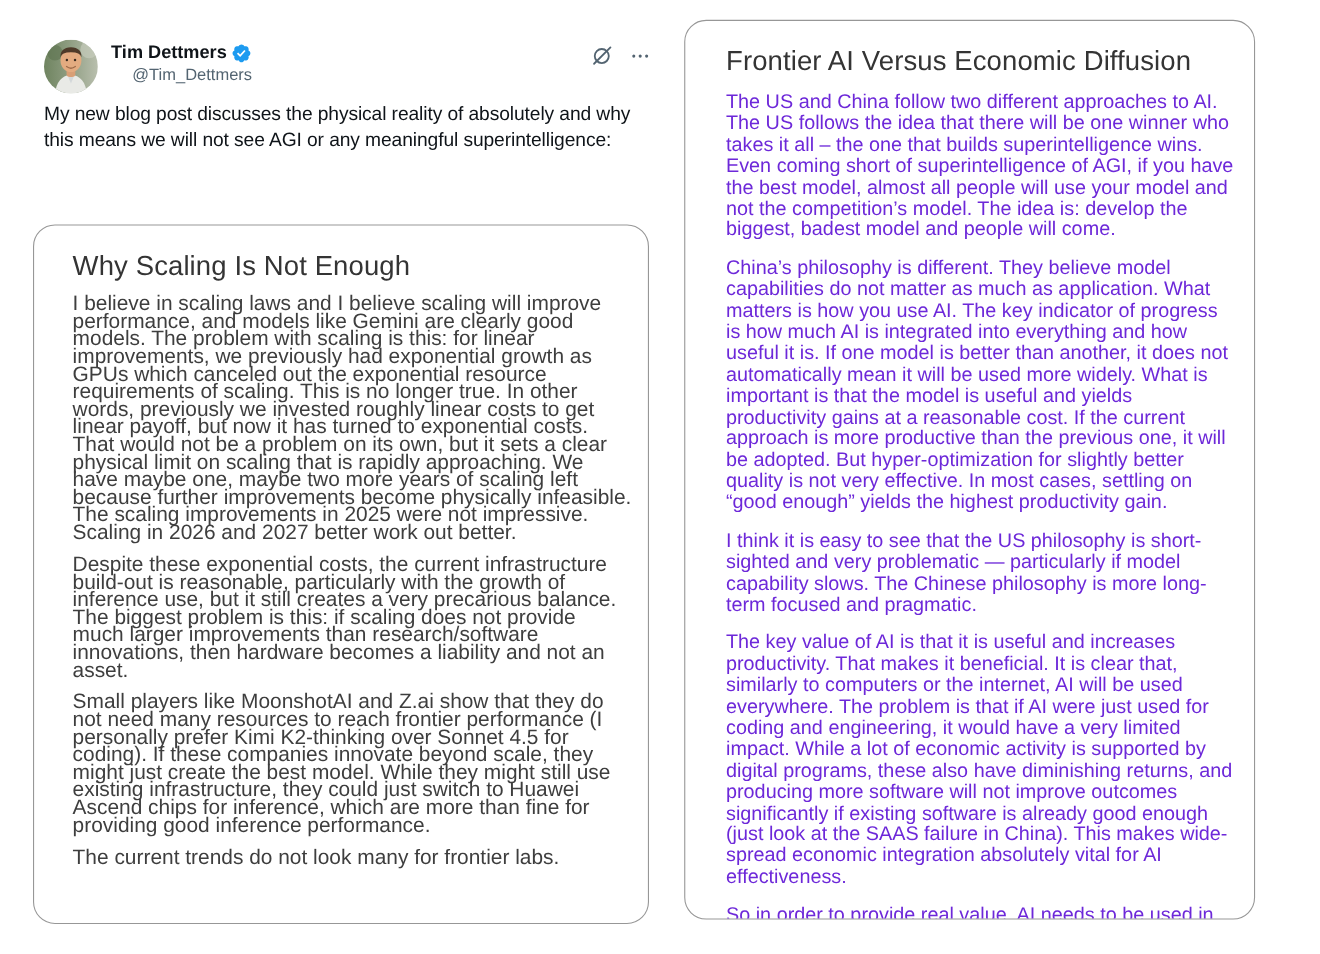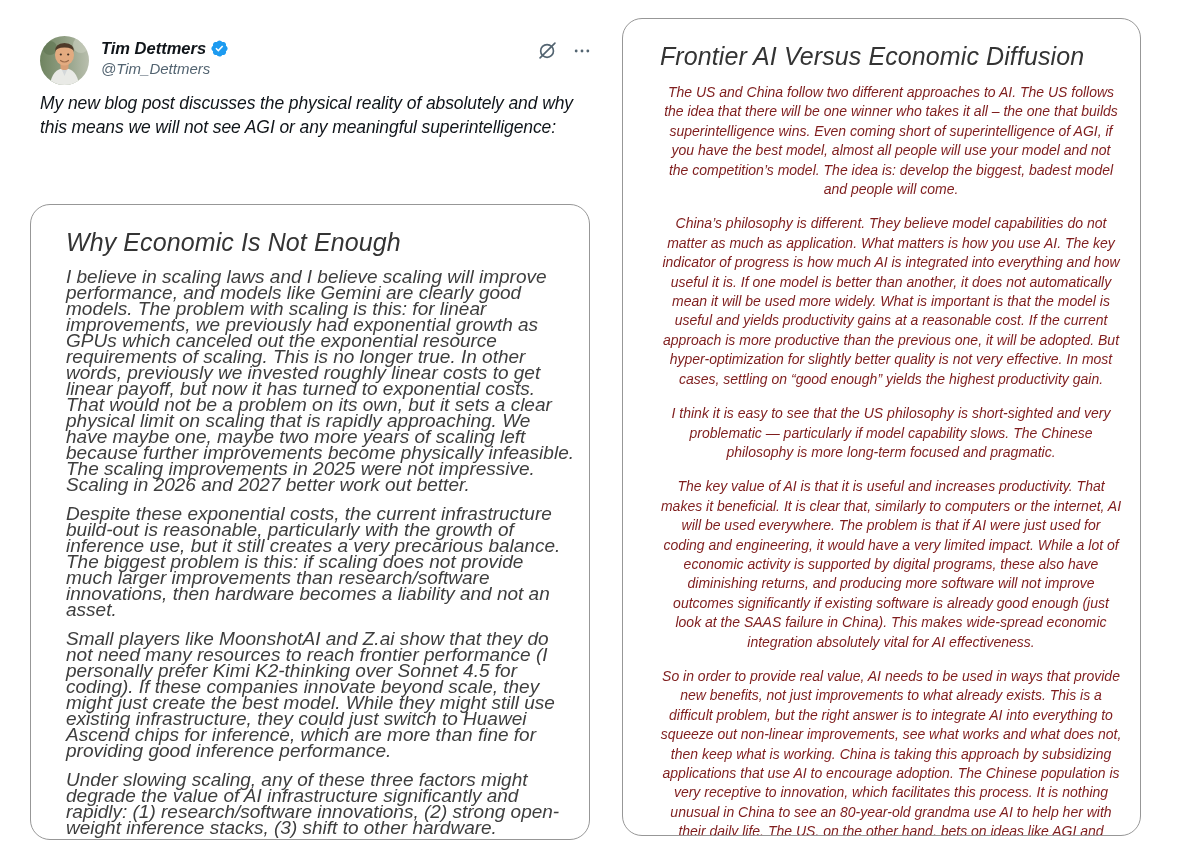--- a/index.html
+++ b/index.html
@@ -6,40 +6,39 @@
   body{
     background:#ffffff;
     font-family:"Liberation Sans","DejaVu Sans",sans-serif;
     -webkit-font-smoothing:antialiased;
   }
   .page{
     position:relative;
     width:1200px;height:867px;
     background:#ffffff;
     overflow:hidden;
-    font-style:italic;
   }
   
   .tweet-header{
     position:absolute;left:40px;top:36px;width:552px;
     display:flex;align-items:flex-start;
   }
   .avatar{
     width:49px;height:49px;border-radius:50%;
     overflow:hidden;flex:0 0 49px;cursor:pointer;
   }
   .avatar svg{display:block;width:49px;height:49px;}
   .names{margin-left:12px;padding-top:2px;}
   .name-row{display:flex;align-items:center;gap:4px;}
   .display-name{
     font-size:16.5px;font-weight:700;color:#0f1419;line-height:21px;cursor:pointer;
   }
   .badge{display:inline-flex;width:19px;height:19px;}
   .handle{
-    font-size:15px;color:#536471;line-height:20px;cursor:pointer;
+    font-size:15px;color:#536471;line-height:20px;cursor:pointer;text-align:right;
   }
   .header-actions{
     margin-left:auto;display:flex;align-items:center;gap:14px;padding-top:4px;
   }
   .icon-btn{cursor:pointer;display:inline-flex;color:#536471;}
   
   .tweet-text{
     position:absolute;left:40px;top:91px;width:556px;
     font-size:17.5px;line-height:24px;color:#0f1419;
     letter-spacing:-0.1px;
@@ -67,21 +66,21 @@
     padding:20px 14px 24px 35px;
   }
   .card-left p{
     font-size:19px;line-height:16px;margin-bottom:13px;color:#3e3e3e;
   }
   .card-right{
     left:622px;top:18px;width:519px;height:818px;
     padding:20px 18px 24px 37px;
   }
   .card-right p{
-    font-size:14px;line-height:19.4px;margin-bottom:15px;color:#7f1d1d;text-align:center;
+    font-size:18px;line-height:19.4px;margin-bottom:15px;color:#6d28d9;
   }
 </style>
 </head>
 <body>
 
 <div class="page">
 
   <div class="tweet-header">
     <div class="avatar">
       <svg viewBox="0 0 49 49">
@@ -134,25 +133,24 @@
             <circle cx="12" cy="12" r="1.7"></circle>
             <circle cx="19" cy="12" r="1.7"></circle>
         </svg>
       </span>
     </div>
   </div>
 
   <div class="tweet-text">My new blog post discusses the physical reality of absolutely and why this means we will not see AGI or any meaningful superintelligence:</div>
 
   <div class="card card-left">
-    <h2>Why Economic Is Not Enough</h2>
+    <h2>Why Scaling Is Not Enough</h2>
     <p>I believe in scaling laws and I believe scaling will improve performance, and models like Gemini are clearly good models. The problem with scaling is this: for linear improvements, we previously had exponential growth as GPUs which canceled out the exponential resource requirements of scaling. This is no longer true. In other words, previously we invested roughly linear costs to get linear payoff, but now it has turned to exponential costs. That would not be a problem on its own, but it sets a clear physical limit on scaling that is rapidly approaching. We have maybe one, maybe two more years of scaling left because further improvements become physically infeasible. The scaling improvements in 2025 were not impressive. Scaling in 2026 and 2027 better work out better.</p>
     <p>Despite these exponential costs, the current infrastructure build-out is reasonable, particularly with the growth of inference use, but it still creates a very precarious balance. The biggest problem is this: if scaling does not provide much larger improvements than research/software innovations, then hardware becomes a liability and not an asset.</p>
     <p>Small players like MoonshotAI and Z.ai show that they do not need many resources to reach frontier performance (I personally prefer Kimi K2-thinking over Sonnet 4.5 for coding). If these companies innovate beyond scale, they might just create the best model. While they might still use existing infrastructure, they could just switch to Huawei Ascend chips for inference, which are more than fine for providing good inference performance.</p>
-    <p>Under slowing scaling, any of these three factors might degrade the value of AI infrastructure significantly and rapidly: (1) research/software innovations, (2) strong open-weight inference stacks, (3) shift to other hardware.</p>
     <p>The current trends do not look many for frontier labs.</p>
   </div>
 
   <div class="card card-right">
     <h2>Frontier AI Versus Economic Diffusion</h2>
     <p>The US and China follow two different approaches to AI. The US follows the idea that there will be one winner who takes it all – the one that builds superintelligence wins. Even coming short of superintelligence of AGI, if you have the best model, almost all people will use your model and not the competition’s model. The idea is: develop the biggest, badest model and people will come.</p>
     <p>China’s philosophy is different. They believe model capabilities do not matter as much as application. What matters is how you use AI. The key indicator of progress is how much AI is integrated into everything and how useful it is. If one model is better than another, it does not automatically mean it will be used more widely. What is important is that the model is useful and yields productivity gains at a reasonable cost. If the current approach is more productive than the previous one, it will be adopted. But hyper-optimization for slightly better quality is not very effective. In most cases, settling on “good enough” yields the highest productivity gain.</p>
     <p>I think it is easy to see that the US philosophy is short-sighted and very problematic — particularly if model capability slows. The Chinese philosophy is more long-term focused and pragmatic.</p>
     <p>The key value of AI is that it is useful and increases productivity. That makes it beneficial. It is clear that, similarly to computers or the internet, AI will be used everywhere. The problem is that if AI were just used for coding and engineering, it would have a very limited impact. While a lot of economic activity is supported by digital programs, these also have diminishing returns, and producing more software will not improve outcomes significantly if existing software is already good enough (just look at the SAAS failure in China). This makes wide-spread economic integration absolutely vital for AI effectiveness.</p>
     <p>So in order to provide real value, AI needs to be used in ways that provide new benefits, not just improvements to what already exists. This is a difficult problem, but the right answer is to integrate AI into everything to squeeze out non-linear improvements, see what works and what does not, then keep what is working. China is taking this approach by subsidizing applications that use AI to encourage adoption. The Chinese population is very receptive to innovation, which facilitates this process. It is nothing unusual in China to see an 80-year-old grandma use AI to help her with their daily life. The US, on the other hand, bets on ideas like AGI and superintelligence, which I believe are fundamentally flawed concepts that have little relevance to future AI progress.</p>

